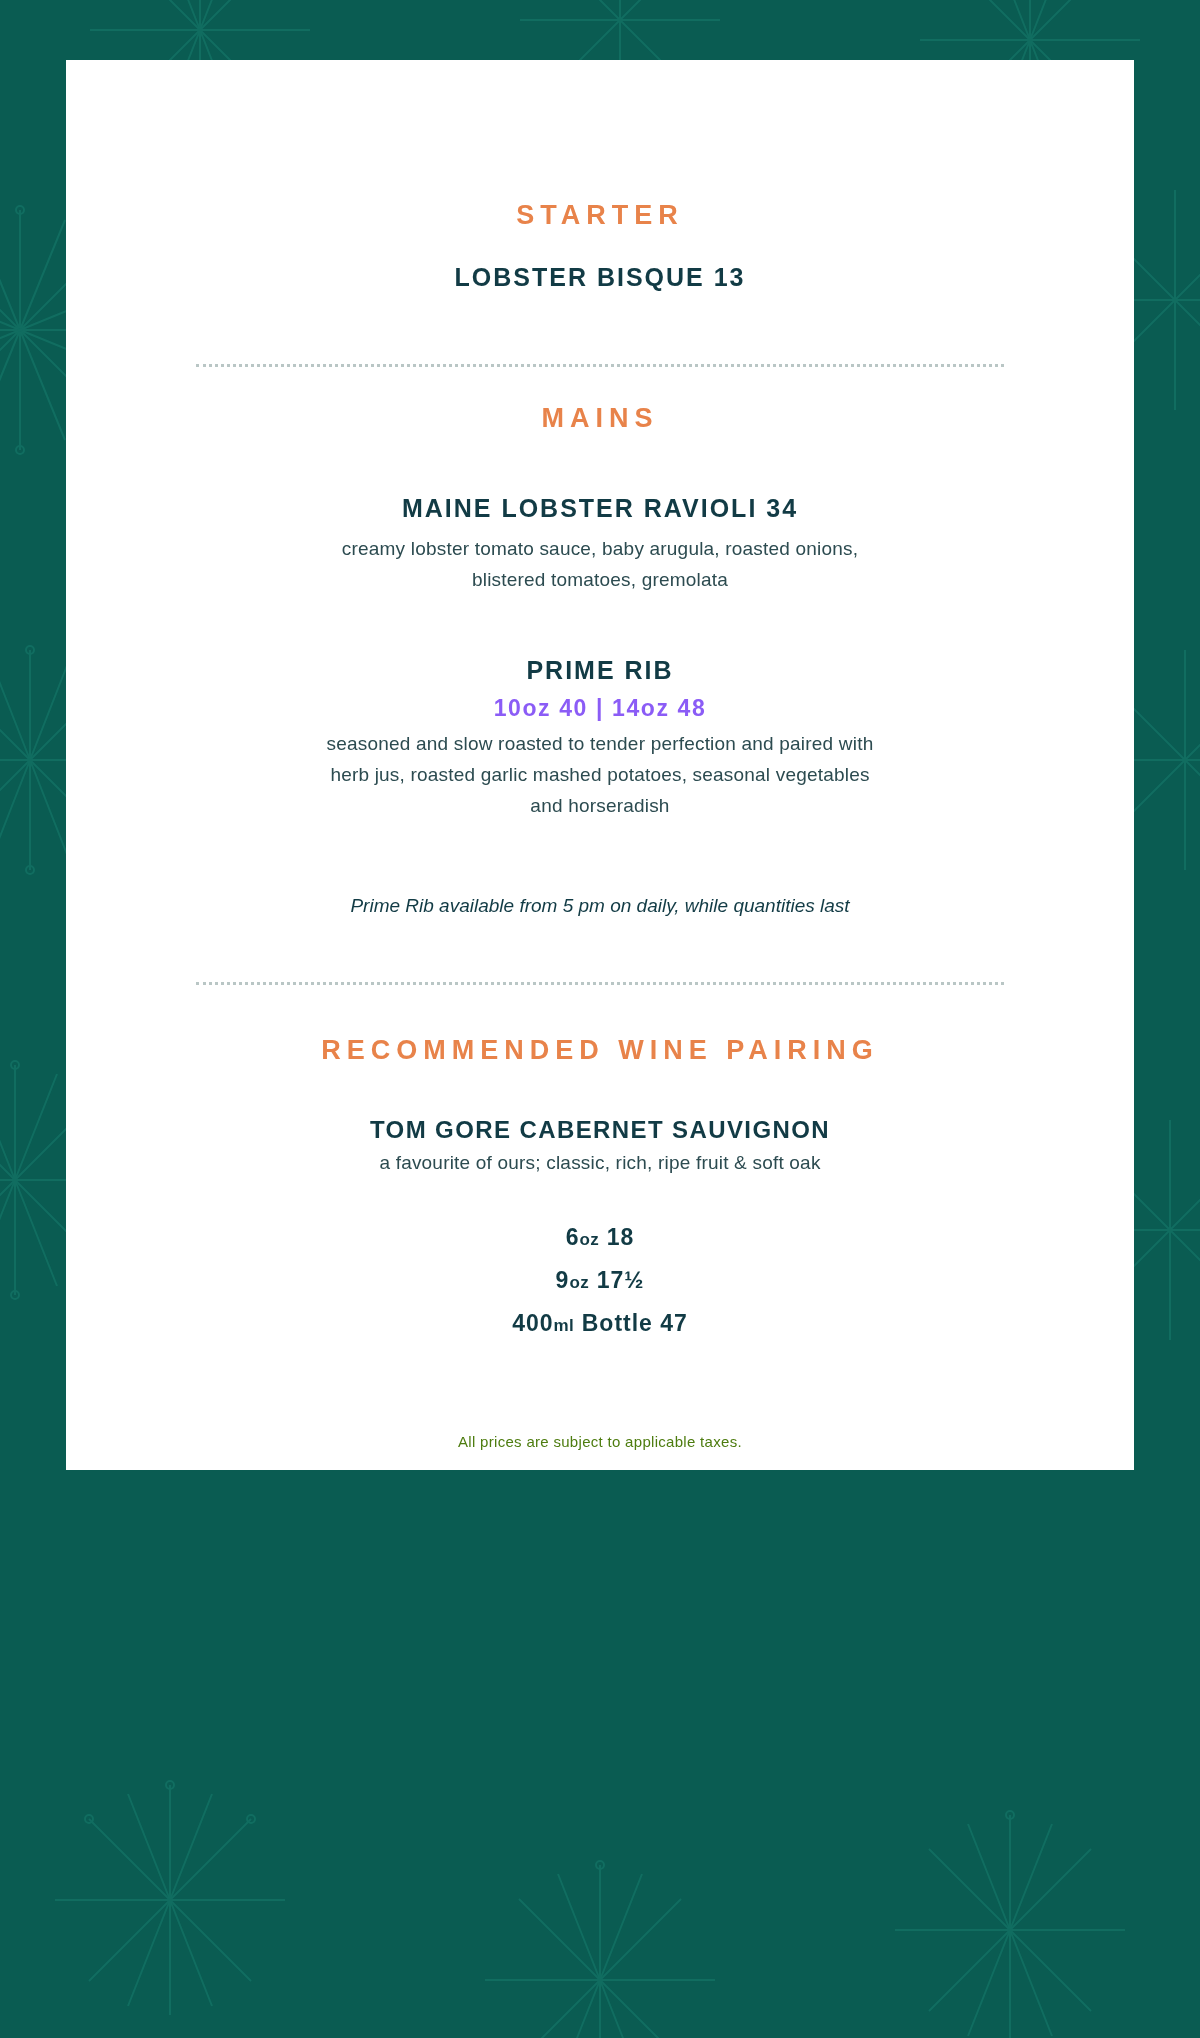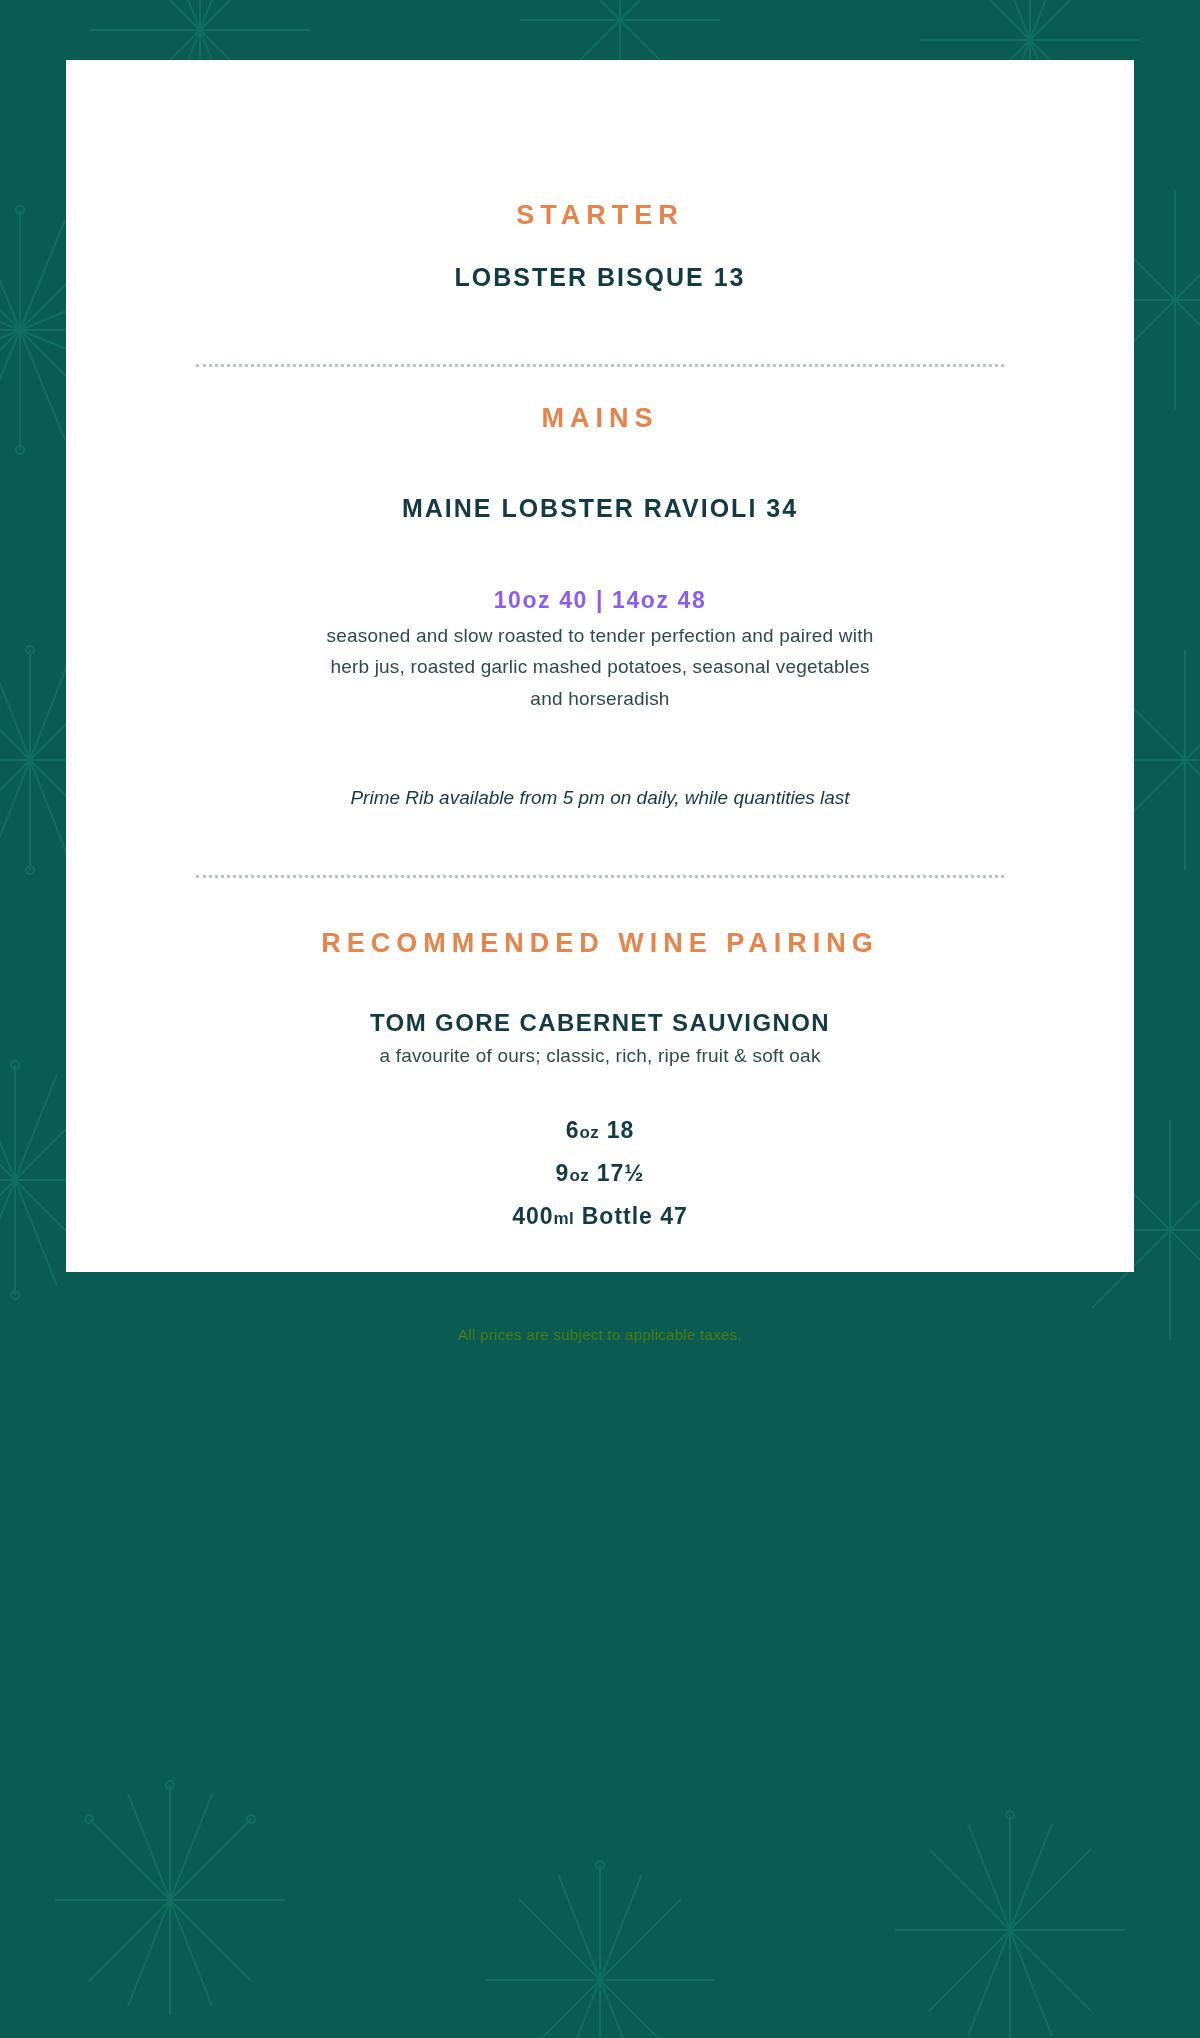--- a/index.html
+++ b/index.html
@@ -22,21 +22,21 @@
     z-index: 0;
     pointer-events: none;
   }
   .bg-pattern svg { display: block; }
 
   .page {
     position: absolute;
     left: 66px;
     top: 60px;
     width: 1068px;
-    height: 1212px;
+    height: 1410px;
     background: #ffffff;
     z-index: 2;
     box-sizing: border-box;
     padding: 0;
   }
 
   .menu-inner {
     padding: 0 130px;
     box-sizing: border-box;
     text-align: center;
@@ -275,23 +275,25 @@
     <p class="dish-name">LOBSTER BISQUE  13</p>
 
     <div class="sp-62"></div>
     <hr class="divider">
     <div class="sp-36"></div>
 
     <h2 class="section-heading">MAINS</h2>
     <div class="sp-50"></div>
 
     <p class="dish-name">MAINE LOBSTER RAVIOLI  34</p>
-
-    <div class="sp-50"></div>
-
+    <p class="dish-desc">creamy lobster tomato sauce, baby arugula, roasted onions, blistered tomatoes, gremolata</p>
+
+    <div class="sp-50"></div>
+
+    <p class="dish-name">PRIME RIB</p>
     <p class="dish-sizes">10oz  40  |  14oz  48</p>
     <p class="dish-desc">seasoned and slow roasted to tender perfection and paired with herb jus, roasted garlic mashed potatoes, seasonal vegetables and horseradish</p>
 
     <div class="sp-70"></div>
 
     <p class="note">Prime Rib available from 5 pm on daily, while quantities last</p>
 
     <div class="sp-62"></div>
     <hr class="divider">
     <div class="sp-50"></div>

